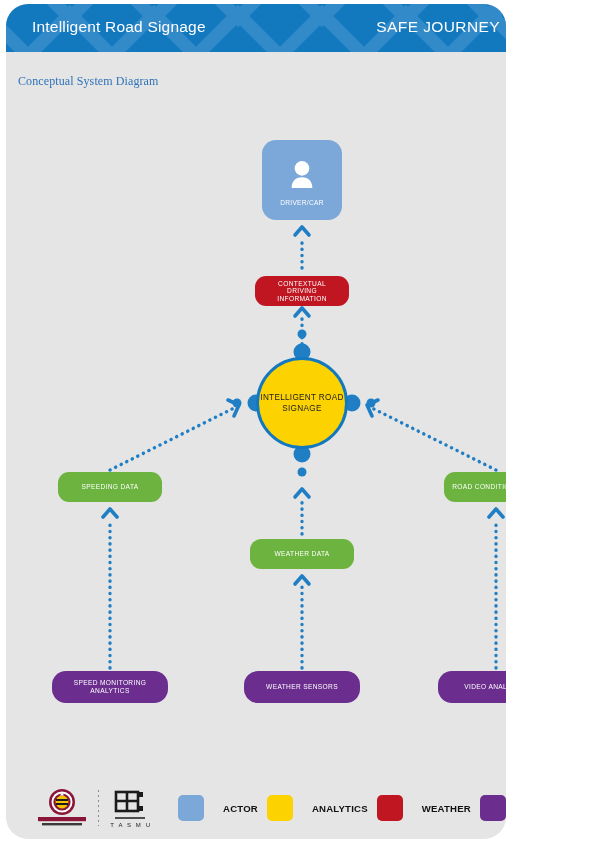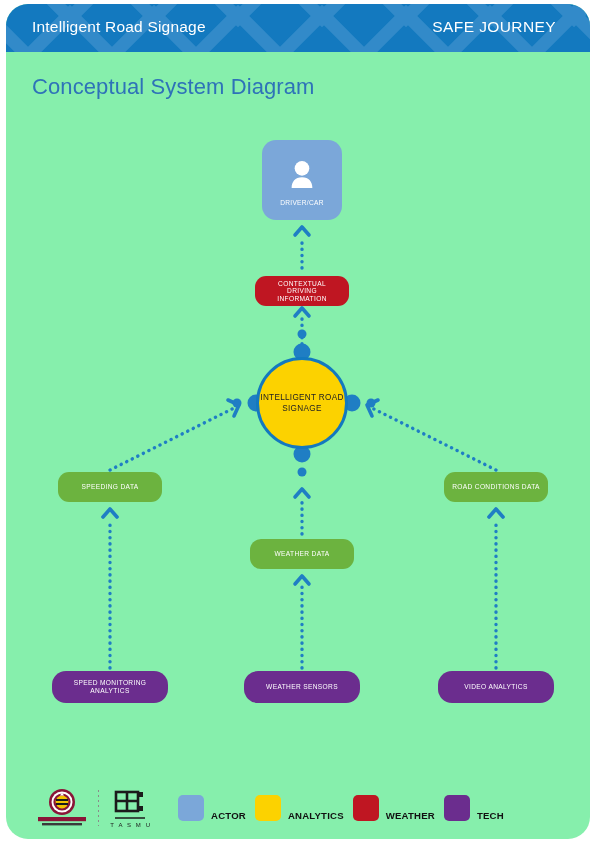--- a/index.html
+++ b/index.html
@@ -5,49 +5,49 @@
   html,body{margin:0;padding:0;}
   body{
     width:596px;height:843px;
     background:#ffffff;
     font-family:"Liberation Sans", sans-serif;
     overflow:hidden;
   }
   .card{
     position:absolute;
     left:6px; top:4px;
-    width:584px; height:835px;
-    background:#86efac;
+    width:500px; height:835px;
+    background:#e5e5e5;
     border-radius:22px;
     overflow:hidden;
   }
 
   
   .header{
     position:absolute;left:0;top:0;width:100%;height:48px;
     background:#1379bf;
     overflow:hidden;
   }
   .header-pattern{
     position:absolute;left:-20px;top:-30px;width:640px;height:120px;
     opacity:.55;
   }
   .header-title{
     position:absolute;left:26px;top:14px;
     font-size:15.5px;color:#ffffff;letter-spacing:.2px;
   }
   .header-brand{
-    position:absolute;right:34px;top:14px;
+    position:absolute;right:6px;top:14px;
     font-size:15.5px;color:#ffffff;letter-spacing:.4px;
   }
 
   
   .subtitle{
-    position:absolute;left:26px;top:70px;
-    font-size:22px;color:#2e72b8;letter-spacing:.1px;
+    position:absolute;left:12px;top:70px;
+    font-size:12px;color:#2e72b8;letter-spacing:.1px;font-family:Liberation Serif, serif;
   }
 
   
   .canvas{position:absolute;left:0;top:0;width:584px;height:835px;}
   .svg-layer{position:absolute;left:0;top:0;width:584px;height:835px;}
 
   
   .node{position:absolute;box-sizing:border-box;display:flex;
         align-items:center;justify-content:center;text-align:center;
         color:#fff;line-height:1.15;}
@@ -75,21 +75,21 @@
   .legend{
     position:absolute;left:0;bottom:0;width:100%;height:62px;
   }
   .legend-logos{position:absolute;left:28px;top:10px;display:flex;align-items:center;gap:8px;}
   .logo-qatar{width:56px;height:42px;}
   .logo-sep{width:1px;height:36px;
     background:repeating-linear-gradient(to bottom,#8a8a8a 0 2px,transparent 2px 5px);}
   .logo-tasmu{width:48px;height:42px;}
 
   .legend-items{position:absolute;left:172px;top:18px;display:flex;align-items:center;gap:9px;}
-  .legend-item{display:flex;align-items:flex-end;gap:7px;}
+  .legend-item{display:flex;align-items:center;gap:19px;}
   .legend-swatch{width:26px;height:26px;border-radius:5px;}
   .legend-text{font-size:9.6px;font-weight:bold;color:#111;letter-spacing:.2px;}
 </style>
 </head>
 <body>
 
 <div class="card">
 
   <div class="header">
     <svg class="header-pattern" viewBox="0 0 640 120" preserveAspectRatio="none">

